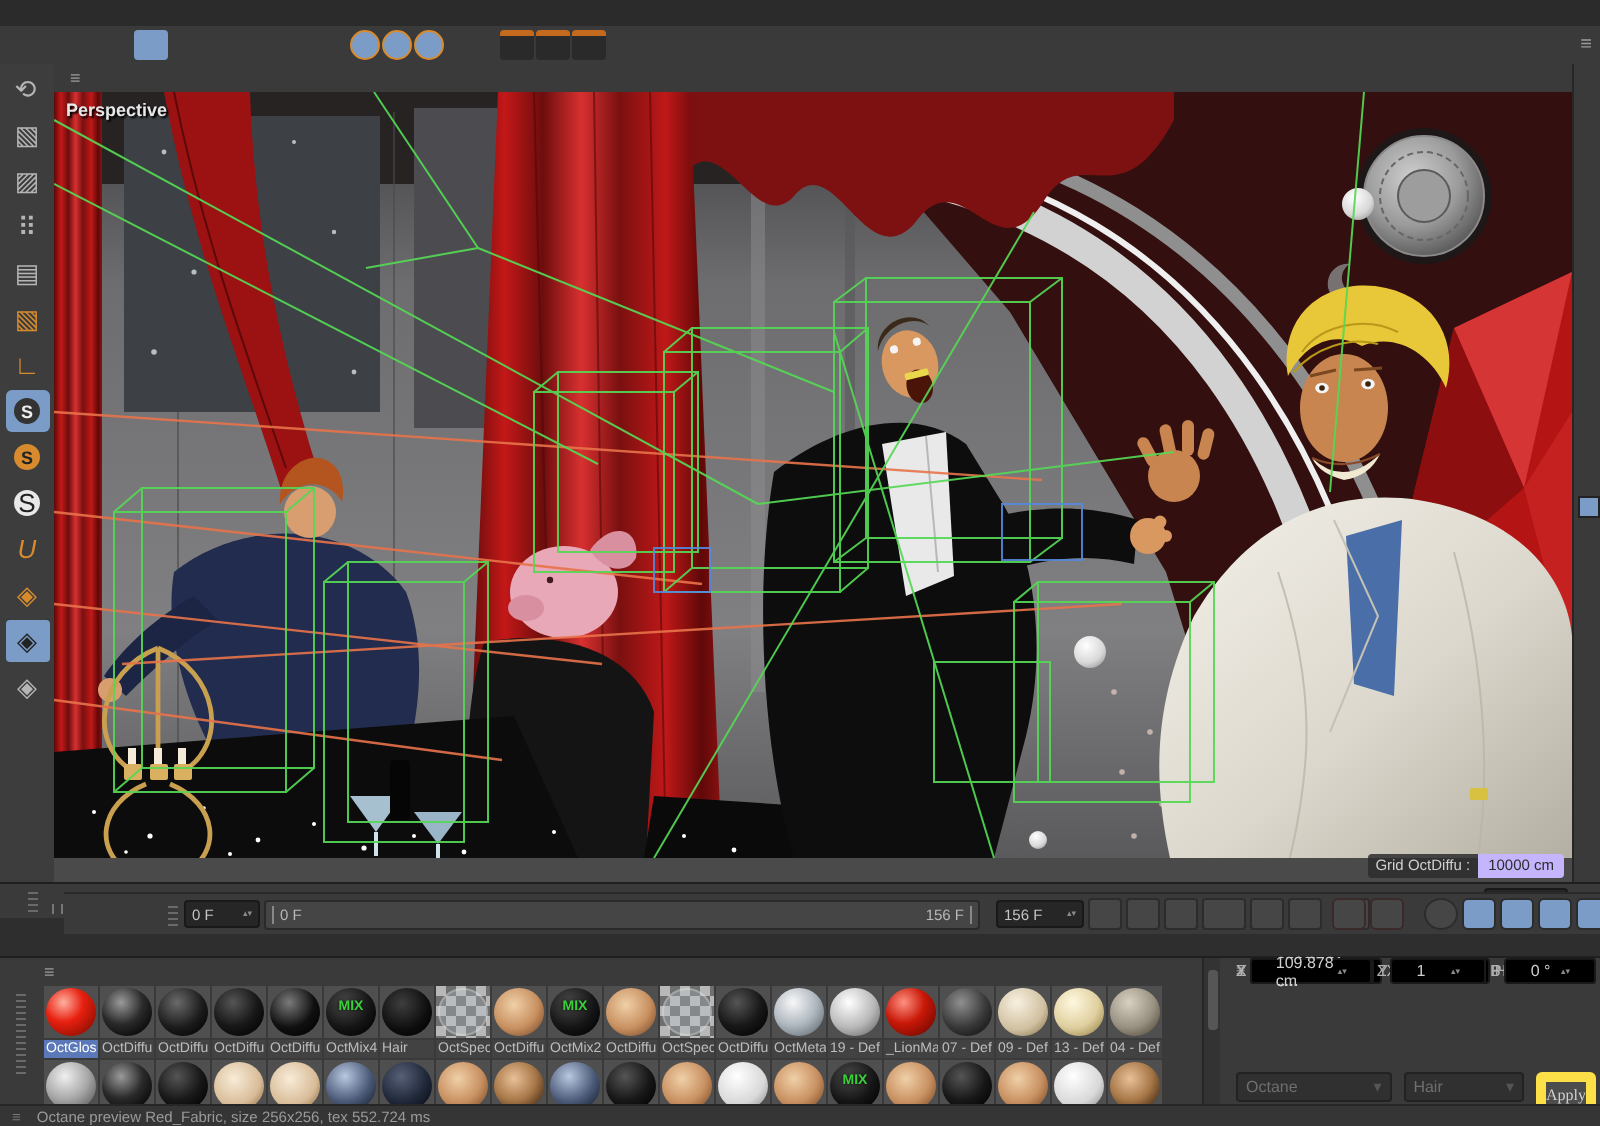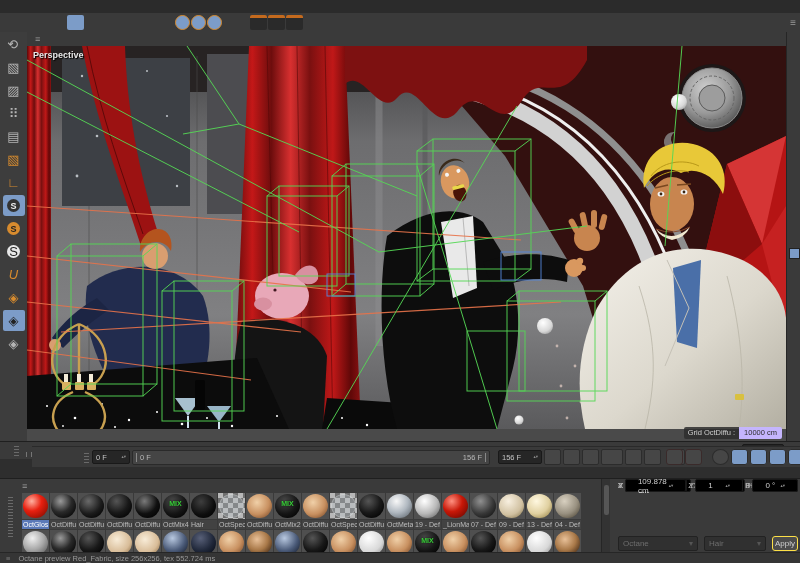--- a/index.html
+++ b/index.html
@@ -159,22 +159,22 @@
   .cfield .ud{margin-left:auto;display:flex;flex-direction:column;font-size:4.5px;color:#8a8a8a;line-height:3.5px;padding-left:2px;}
   .cf-pos{width:64px;}
   .cf-sz{width:40px;}
   .cf-rot{width:36px;}
   #coords .foot{position:absolute;left:8px;right:2px;top:57px;display:flex;gap:6px;}
   .dd{background:#303030;border:1px solid #222;border-radius:2px;height:13px;line-height:13px;
       color:#6e6e6e;padding:0 4px;display:flex;}
   .dd .arr{margin-left:auto;padding-left:8px;color:#555;}
   .dd.dd1{width:70px;}
   .dd.dd2{width:52px;}
-  #applybtn{background:#4c4c4c;border:1px solid #fde047;border-radius:3px;height:13px;line-height:13px;
-      color:#d0d0d0;text-align:center;flex:1;}
+  #applybtn{background:#4c4c4c;border:5px solid #fde047;border-radius:3px;height:13px;line-height:13px;
+      color:#d0d0d0;text-align:center;flex:1;font-family:Liberation Serif, serif;}
   
   #status{position:absolute;left:0;right:0;bottom:0;height:10px;background:#353535;border-top:1px solid #262626;
           display:flex;align-items:center;gap:8px;padding:0 6px;font-size:7.5px;color:#9a9a9a;}
   #status .burger{color:#7a7a7a;}
 </style>
 </head>
 <body>
 
 <div id="app">
 

